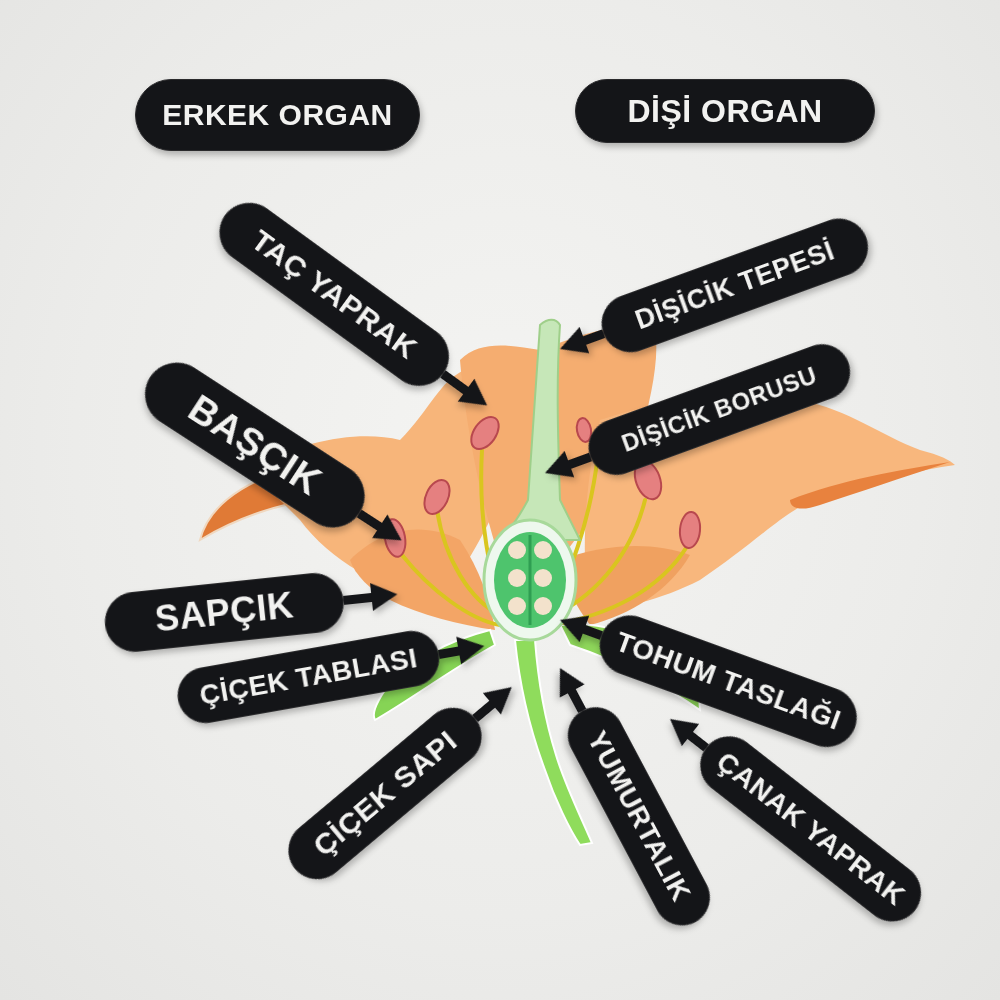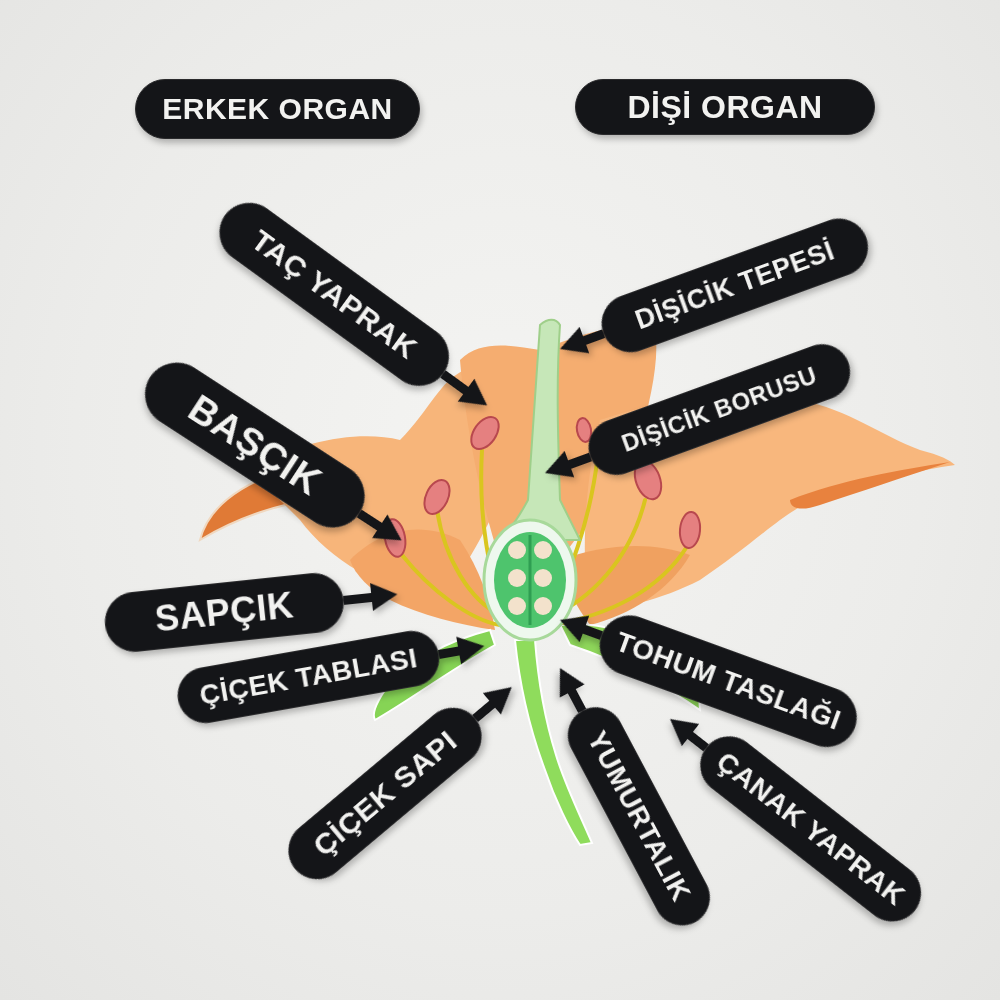--- a/index.html
+++ b/index.html
@@ -84,27 +84,27 @@
       <circle cx="543" cy="550" r="9"></circle>
     <circle cx="517" cy="578" r="9"></circle>
       <circle cx="543" cy="578" r="9"></circle>
     <circle cx="517" cy="606" r="9"></circle>
       <circle cx="543" cy="606" r="9"></circle>
   </g>
   <line x1="530" y1="535" x2="530" y2="625" stroke="#2f9e52" stroke-width="3"></line>
 </svg>
 
 <div class="tag" style="left:135px; top:79px;">
-  <div class="pill" style="width:285px; height:60px; font-size:30px;">
+  <div class="pill" style="width:285px; height:72px; font-size:30px;">
     <span>ERKEK ORGAN</span>
   </div>
 </div>
 
 <div class="tag" style="left:575px; top:79px;">
-  <div class="pill" style="width:300px; height:56px; font-size:32px;">
+  <div class="pill" style="width:300px; height:64px; font-size:32px;">
     <span>DİŞİ ORGAN</span>
   </div>
 </div>
 
 <div class="tag" style="left:225px; top:185px; transform: rotate(36deg);">
   <div class="pill" style="width:270px; height:60px; font-size:30px;">
     <span>TAÇ YAPRAK</span>
   </div>
   <div class="shaft" style="width:28px;"></div>
   <div class="head"></div>

